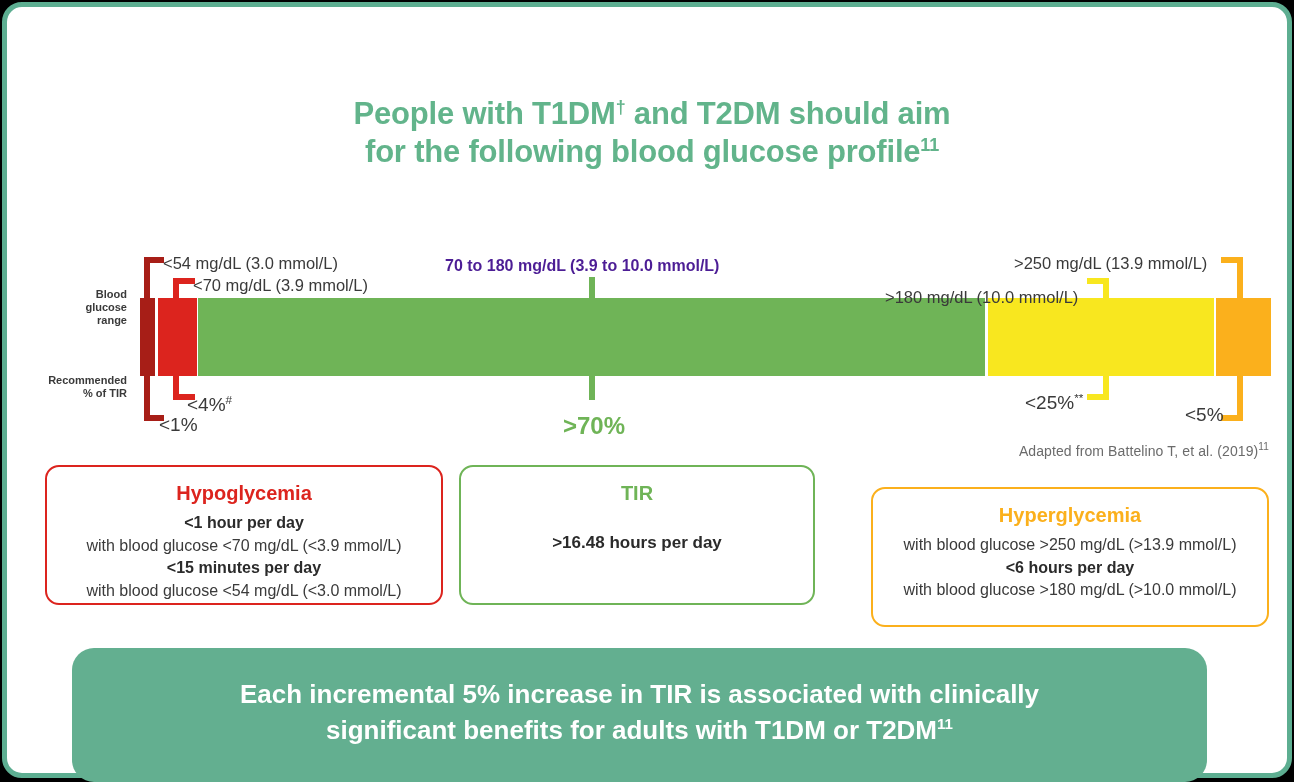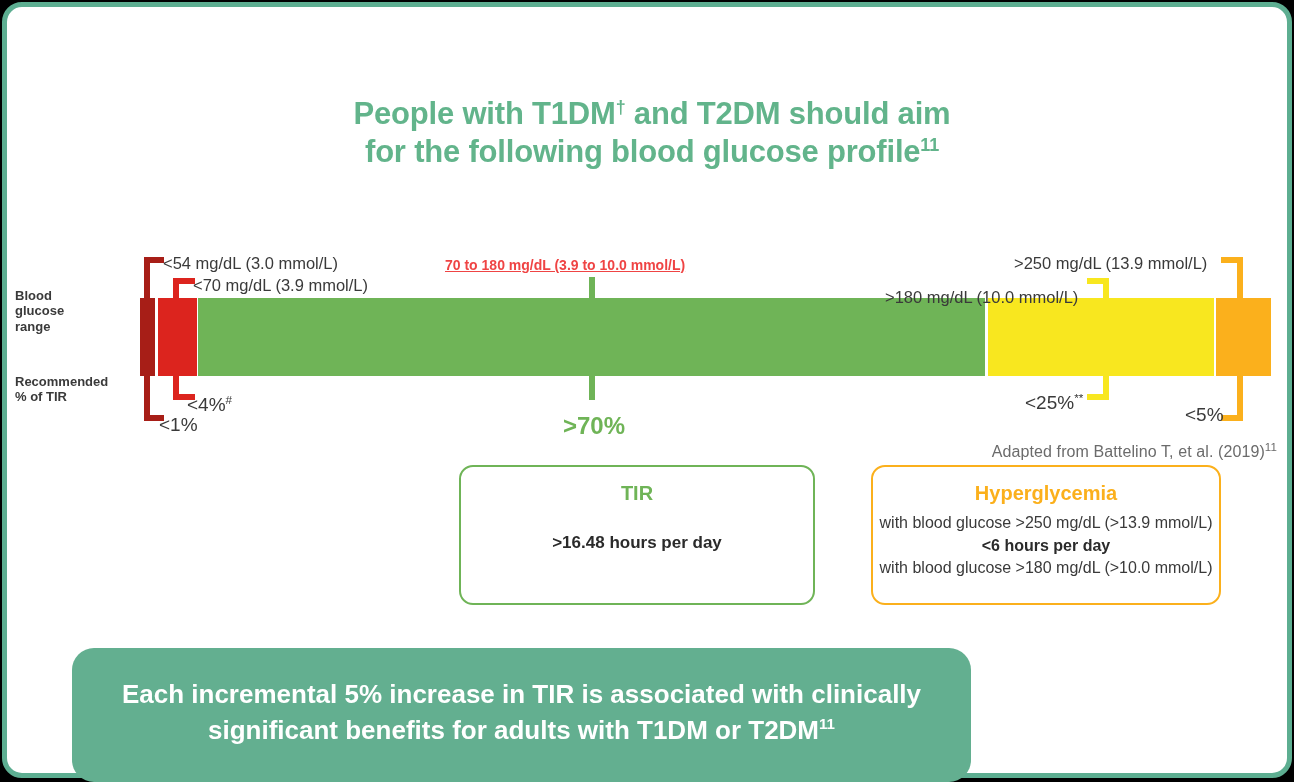--- a/index.html
+++ b/index.html
@@ -46,22 +46,23 @@
     line-height: 1.23;
     letter-spacing: -0.2px;
   }
   .title sup { font-size: 0.58em; vertical-align: super; }
 
   
   .chart { position: absolute; left: 0; top: 0; width: 1290px; height: 460px; }
 
   .axis-label {
     position: absolute;
+    text-align: right;
     color: #3A3A3A;
-    font-size: 13px;
+    font-size: 11px;
     font-weight: bold;
     line-height: 1.18;
   }
   #axis-bgr { left: 8px; top: 281px; width: 112px; }
   #axis-tir { left: 8px; top: 367px; width: 112px; }
 
   
   .seg { position: absolute; top: 291px; height: 78px; }
   #seg-verylow  { left: 133px;  width: 15px;  background: #A71E17; }
   #seg-low      { left: 151px;  width: 39px;  background: #DC241E; }
@@ -97,79 +98,79 @@
   #tick-target-bot    { left: 582px; top: 369px; height: 24px; background: #6FB457; }
   
   #brk-high-top       { color: #F8E71F; left: 1080px; top: 271px; width: 22px; height: 21px; }
   #brk-high-bot       { color: #F8E71F; left: 1080px; top: 369px; width: 22px; height: 24px; }
   
   #brk-veryhigh-top   { color: #FBB01C; left: 1214px; top: 250px; width: 22px; height: 42px; }
   #brk-veryhigh-bot   { color: #FBB01C; left: 1214px; top: 369px; width: 22px; height: 45px; }
 
   
   .thr { position: absolute; font-size: 16.5px; color: #3A3A3A; white-space: nowrap; }
-  .thr.green { color: #ef4444; font-weight: bold; font-size: 14px; text-decoration: underline; }
+  .thr.green { color: #4c1d95; font-weight: bold; font-size: 16px; }
   .pct { position: absolute; font-size: 19px; color: #3A3A3A; white-space: nowrap; }
   .pct.green { color: #6FB457; font-weight: bold; font-size: 24px; }
   .pct sup, .thr sup { font-size: 0.62em; vertical-align: super; }
 
   #txt-verylow-top  { left: 156px;  top: 247px; }
   #txt-low-top      { left: 186px;  top: 269px; }
   #txt-target-top   { left: 438px;  top: 250px; }
   #txt-high-top     { left: 878px;  top: 281px; }
   #txt-veryhigh-top { left: 1007px; top: 247px; }
 
   #txt-verylow-bot  { left: 152px;  top: 407px; }
   #txt-low-bot      { left: 180px;  top: 386px; }
   #txt-target-bot   { left: 556px;  top: 405px; }
   #txt-high-bot     { left: 1018px; top: 384px; }
   #txt-veryhigh-bot { left: 1178px; top: 397px; }
 
   
   .attribution {
     position: absolute;
-    right: 10px;
+    right: 18px;
     top: 434px;
-    font-size: 16px;
+    font-size: 14px;
     color: #6B6B6B;
     letter-spacing: 0.1px;
     text-align: center;
   }
   .attribution sup { font-size: 0.72em; vertical-align: super; }
 
   
   .panel {
     position: absolute;
     top: 458px;
     height: 140px;
     border: 2.5px solid;
     border-radius: 14px;
     background: #ffffff;
     text-align: center;
     padding-top: 15px;
   }
   #panel-hypo  { left: 38px;  width: 398px; border-color: #DC241E; }
   #panel-tir   { left: 452px; width: 356px; border-color: #6FB457; }
-  #panel-hyper { left: 864px; width: 350px; border-color: #FBB01C; }
+  #panel-hyper { left: 864px; width: 398px; border-color: #FBB01C; margin-top: 22px; }
 
   .panel-title { font-size: 20px; font-weight: bold; margin-bottom: 7px; }
   #panel-hypo  .panel-title { color: #DC241E; }
   #panel-tir   .panel-title { color: #6FB457; }
   #panel-hyper .panel-title { color: #FBB01C; }
 
   .panel-strong { font-size: 16px; font-weight: bold; color: #2B2B2B; line-height: 1.42; }
   .panel-sub    { font-size: 16px; color: #3A3A3A; line-height: 1.42; }
   #panel-tir .panel-strong { margin-top: 26px; font-size: 17px; }
 
   
   .banner {
     position: absolute;
     left: 72px;
     top: 648px;
-    width: 899px;
+    width: 1135px;
     height: 134px;
     background: #63AF90;
     border-radius: 22px;
     color: #ffffff;
     font-size: 26px;
     font-weight: bold;
     line-height: 1.4;
     text-align: center;
     padding-top: 28px;
   }
@@ -217,20 +218,27 @@
 
       <div class="pct" id="txt-verylow-bot">&lt;1%</div>
       <div class="pct" id="txt-low-bot"><span>&lt;4%</span><sup>#</sup></div>
       <div class="pct green" id="txt-target-bot">&gt;70%</div>
       <div class="pct" id="txt-high-bot"><span>&lt;25%</span><sup>**</sup></div>
       <div class="pct" id="txt-veryhigh-bot">&lt;5%</div>
     </div>
 
     <div class="attribution"><span>Adapted from Battelino T, et al. (2019)</span><sup>11</sup></div>
 
+    <div class="panel" id="panel-hypo">
+      <div class="panel-title">Hypoglycemia</div>
+      <div class="panel-strong">&lt;1 hour per day</div>
+      <div class="panel-sub">with blood glucose &lt;70 mg/dL (&lt;3.9 mmol/L)</div>
+      <div class="panel-strong">&lt;15 minutes per day</div>
+      <div class="panel-sub">with blood glucose &lt;54 mg/dL (&lt;3.0 mmol/L)</div>
+    </div>
 
     <div class="panel" id="panel-tir">
       <div class="panel-title">TIR</div>
       <div class="panel-strong">&gt;16.48 hours per day</div>
     </div>
 
     <div class="panel" id="panel-hyper">
       <div class="panel-title">Hyperglycemia</div>
       <div class="panel-sub">with blood glucose &gt;250 mg/dL (&gt;13.9 mmol/L)</div>
       <div class="panel-strong">&lt;6 hours per day</div>

